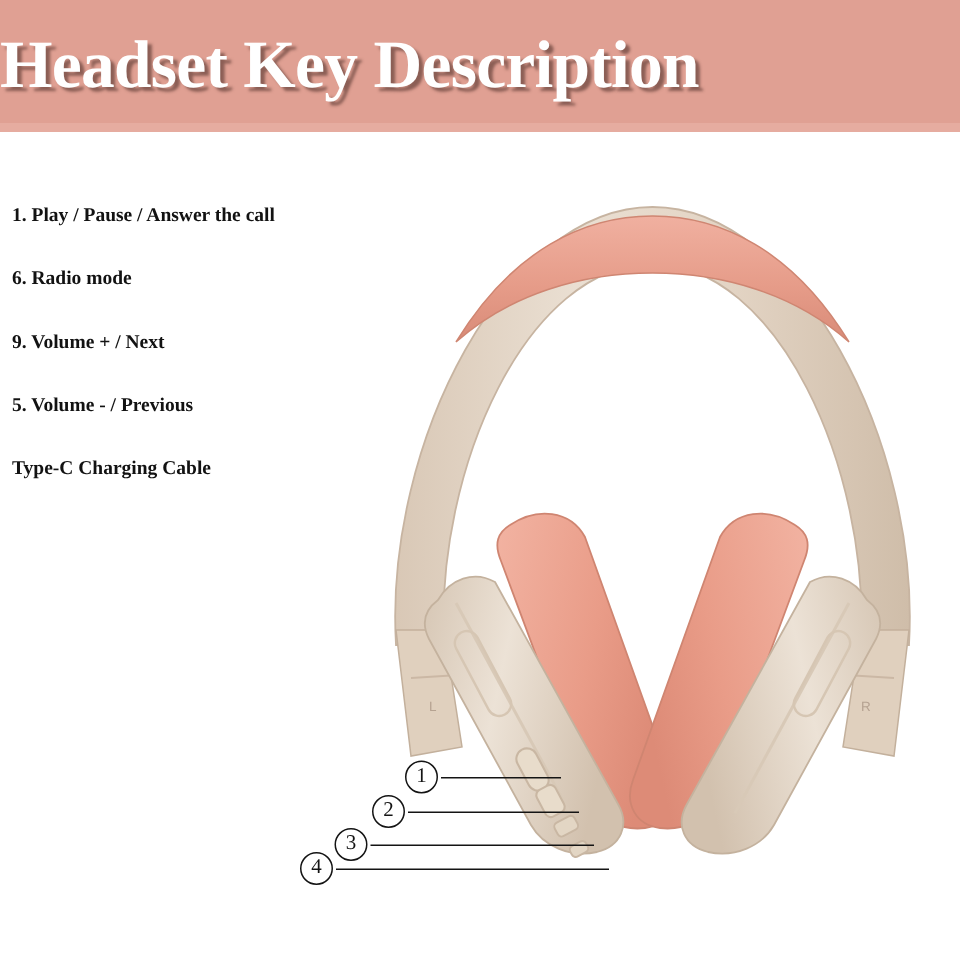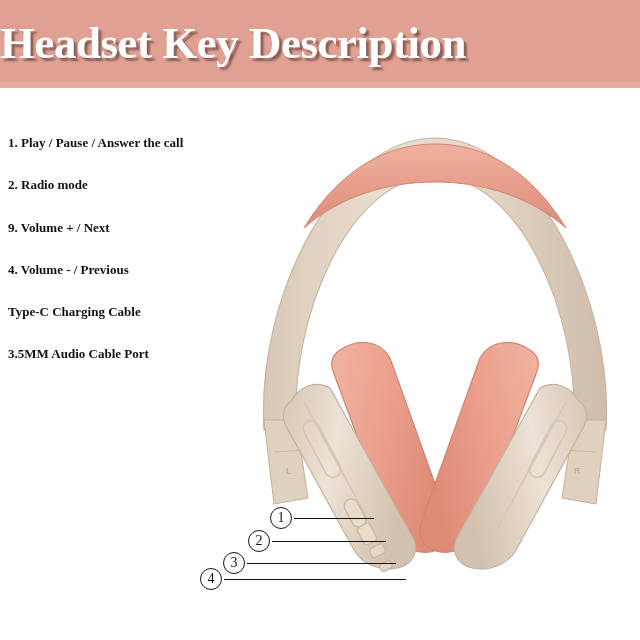--- a/index.html
+++ b/index.html
@@ -107,25 +107,24 @@
 </style>
 </head>
 <body>
 
 <div id="title-banner">
   <div id="banner-title">Headset Key Description</div>
 </div>
 
 <div id="feature-list">
   <div class="feature-item">1. Play / Pause / Answer the call</div>
-  <div class="feature-item">2. Radio mode</div>
+  <div class="feature-item">6. Radio mode</div>
   <div class="feature-item">9. Volume + / Next</div>
-  <div class="feature-item">4. Volume - / Previous</div>
+  <div class="feature-item">5. Volume - / Previous</div>
   <div class="feature-item">Type-C Charging Cable</div>
-  <div class="feature-item">3.5MM Audio Cable Port</div>
 </div>
 
 <div id="headphone-figure">
   <svg id="headphone-svg" width="410" height="510" viewBox="0 0 410 510" xmlns="http://www.w3.org/2000/svg">
     <defs>
       <linearGradient id="bandGrad" x1="0" y1="0" x2="1" y2="0">
         <stop offset="0%" stop-color="#d9c8b6"></stop>
         <stop offset="35%" stop-color="#eadfd2"></stop>
         <stop offset="65%" stop-color="#e3d4c4"></stop>
         <stop offset="100%" stop-color="#cfbda9"></stop>

